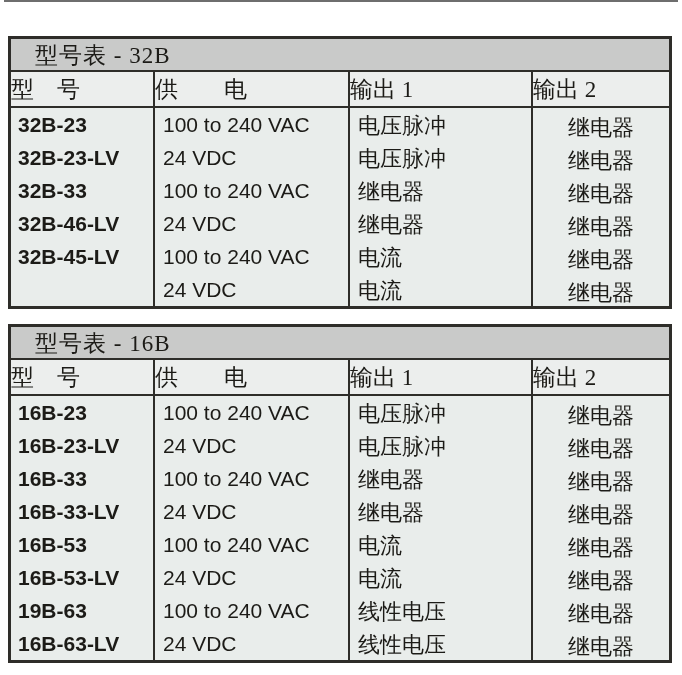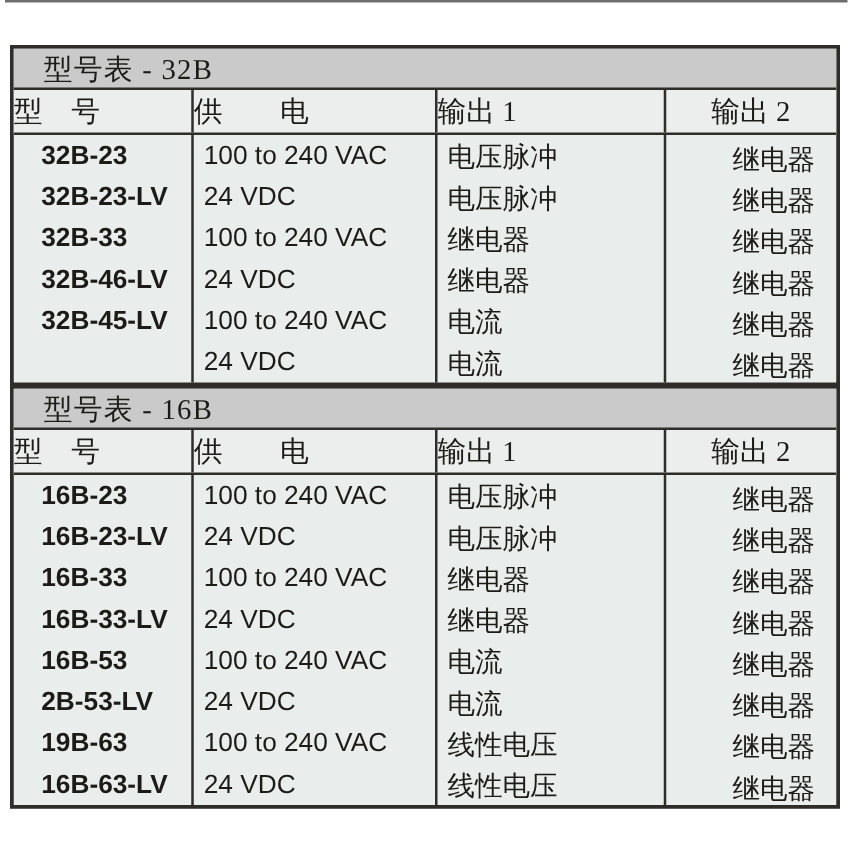--- a/index.html
+++ b/index.html
@@ -21,21 +21,21 @@
     background: #6e6e6e;
   }
   .mtable {
     position: absolute;
     left: 8px;
     width: 664px;
     border: 3px solid #2e2d29;
     background: #e9edeb;
   }
   .t32 { top: 0; margin-top: 36px; }
-  .t16 { top: 308px; }
+  .t16 { top: 324px; }
   .title-bar {
     height: 33px;
     line-height: 33px;
     background: #c9cac9;
     border-bottom: 2px solid #2e2d29;
     padding-left: 24px;
     font-family: "Liberation Serif", serif;
     font-size: 23px;
     letter-spacing: 1px;
     white-space: nowrap;
@@ -51,31 +51,31 @@
   .hcell {
     line-height: 36px;
     text-align: left;
     white-space: nowrap;
     overflow: hidden;
   }
   .brow { display: flex; }
   .c1 { width: 144px; border-right: 2px solid #2e2d29; }
   .c2 { width: 195px; border-right: 2px solid #2e2d29; }
   .c3 { width: 183px; border-right: 2px solid #2e2d29; }
-  .c4 { flex: 1; padding-left: 36px; }
+  .c4 { flex: 1; }
   .line {
     height: 33px;
     line-height: 33px;
     white-space: nowrap;
   }
   .model {
     font-family: "Liberation Sans", sans-serif;
     font-weight: bold;
     font-size: 21px;
-    padding-left: 22px;
+    padding-left: 7px;
   }
   .supply {
     font-family: "Liberation Sans", sans-serif;
     font-size: 21px;
     padding-left: 8px;
   }
   .out1 {
     font-family: "Liberation Serif", serif;
     font-size: 22px;
     padding-left: 8px;
@@ -145,21 +145,21 @@
       <div class="hcell c3">输出 1</div>
       <div class="hcell c4">输出 2</div>
     </div>
     <div class="brow">
       <div class="c1">
         <div class="line model">16B-23</div>
         <div class="line model">16B-23-LV</div>
         <div class="line model">16B-33</div>
         <div class="line model">16B-33-LV</div>
         <div class="line model">16B-53</div>
-        <div class="line model">2B-53-LV</div>
+        <div class="line model">16B-53-LV</div>
         <div class="line model">19B-63</div>
         <div class="line model">16B-63-LV</div>
       </div>
       <div class="c2">
         <div class="line supply">100 to 240 VAC</div>
         <div class="line supply">24 VDC</div>
         <div class="line supply">100 to 240 VAC</div>
         <div class="line supply">24 VDC</div>
         <div class="line supply">100 to 240 VAC</div>
         <div class="line supply">24 VDC</div>

